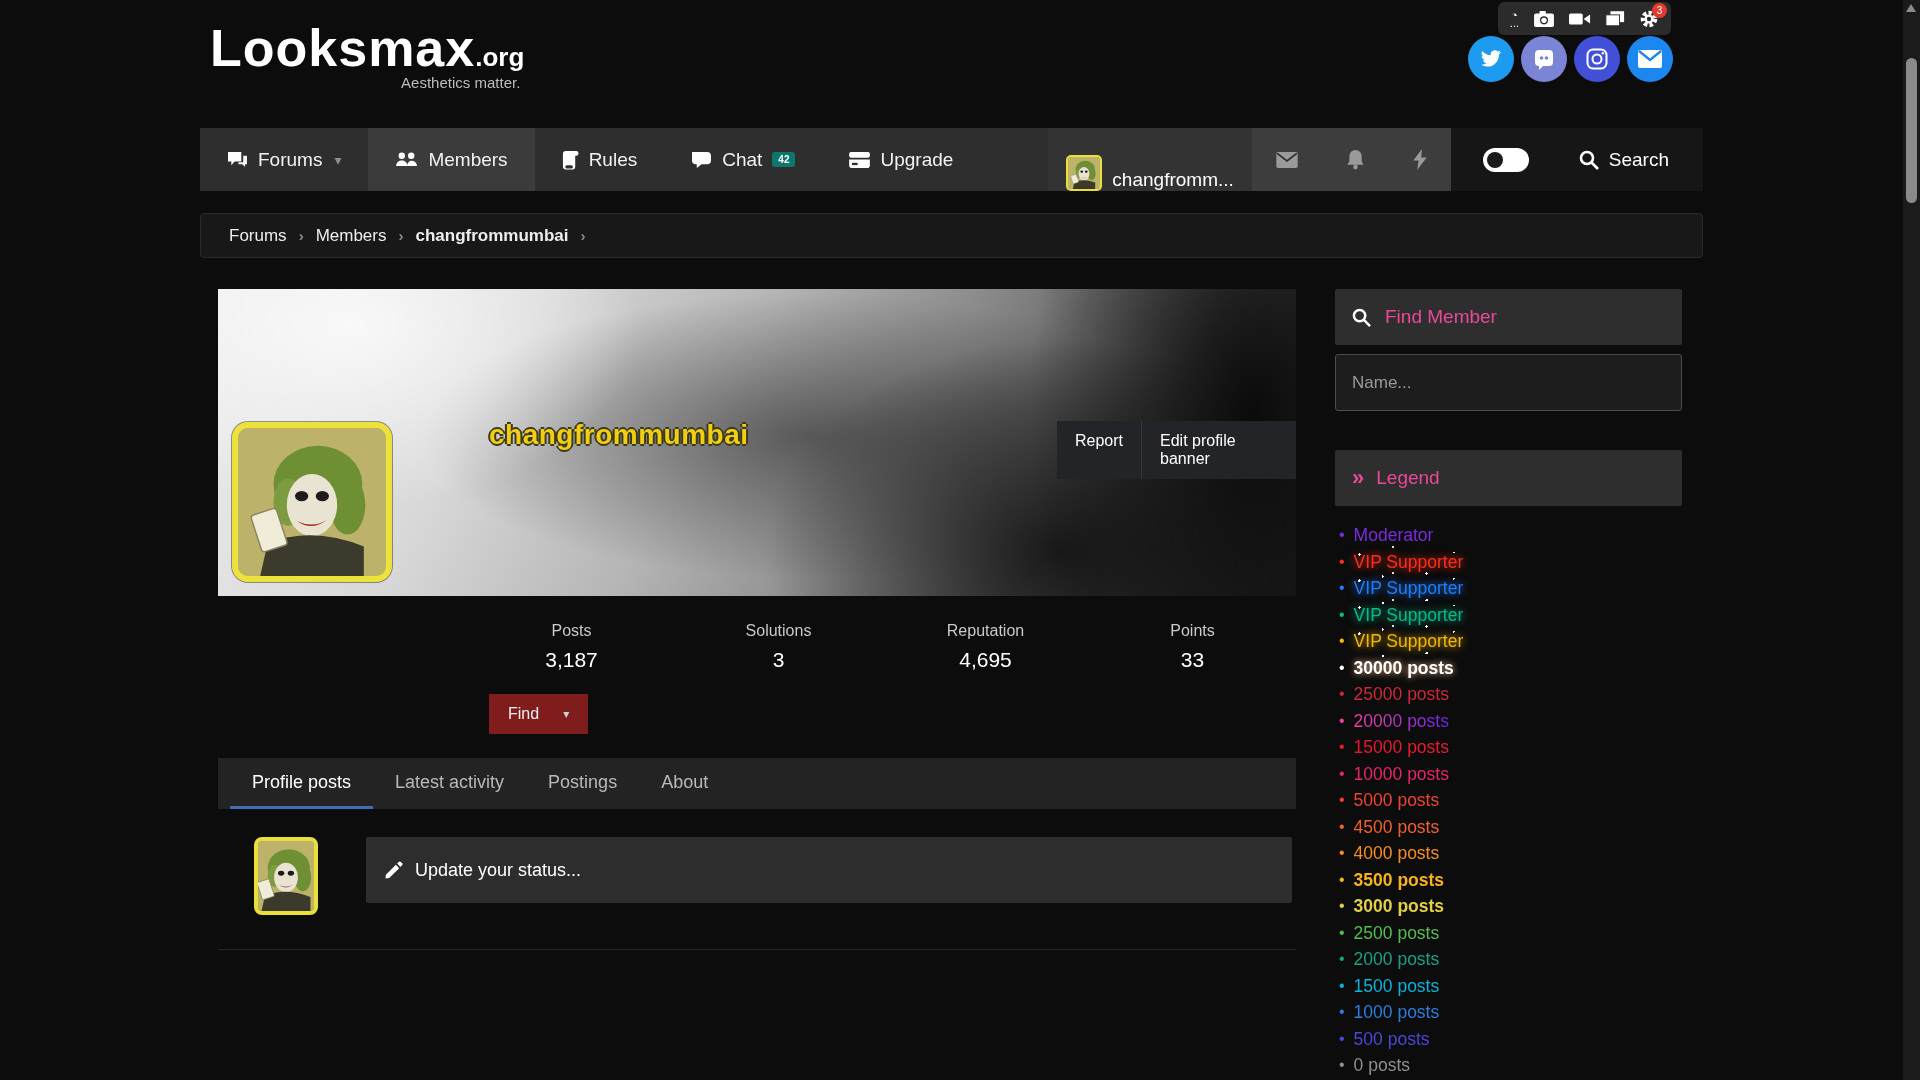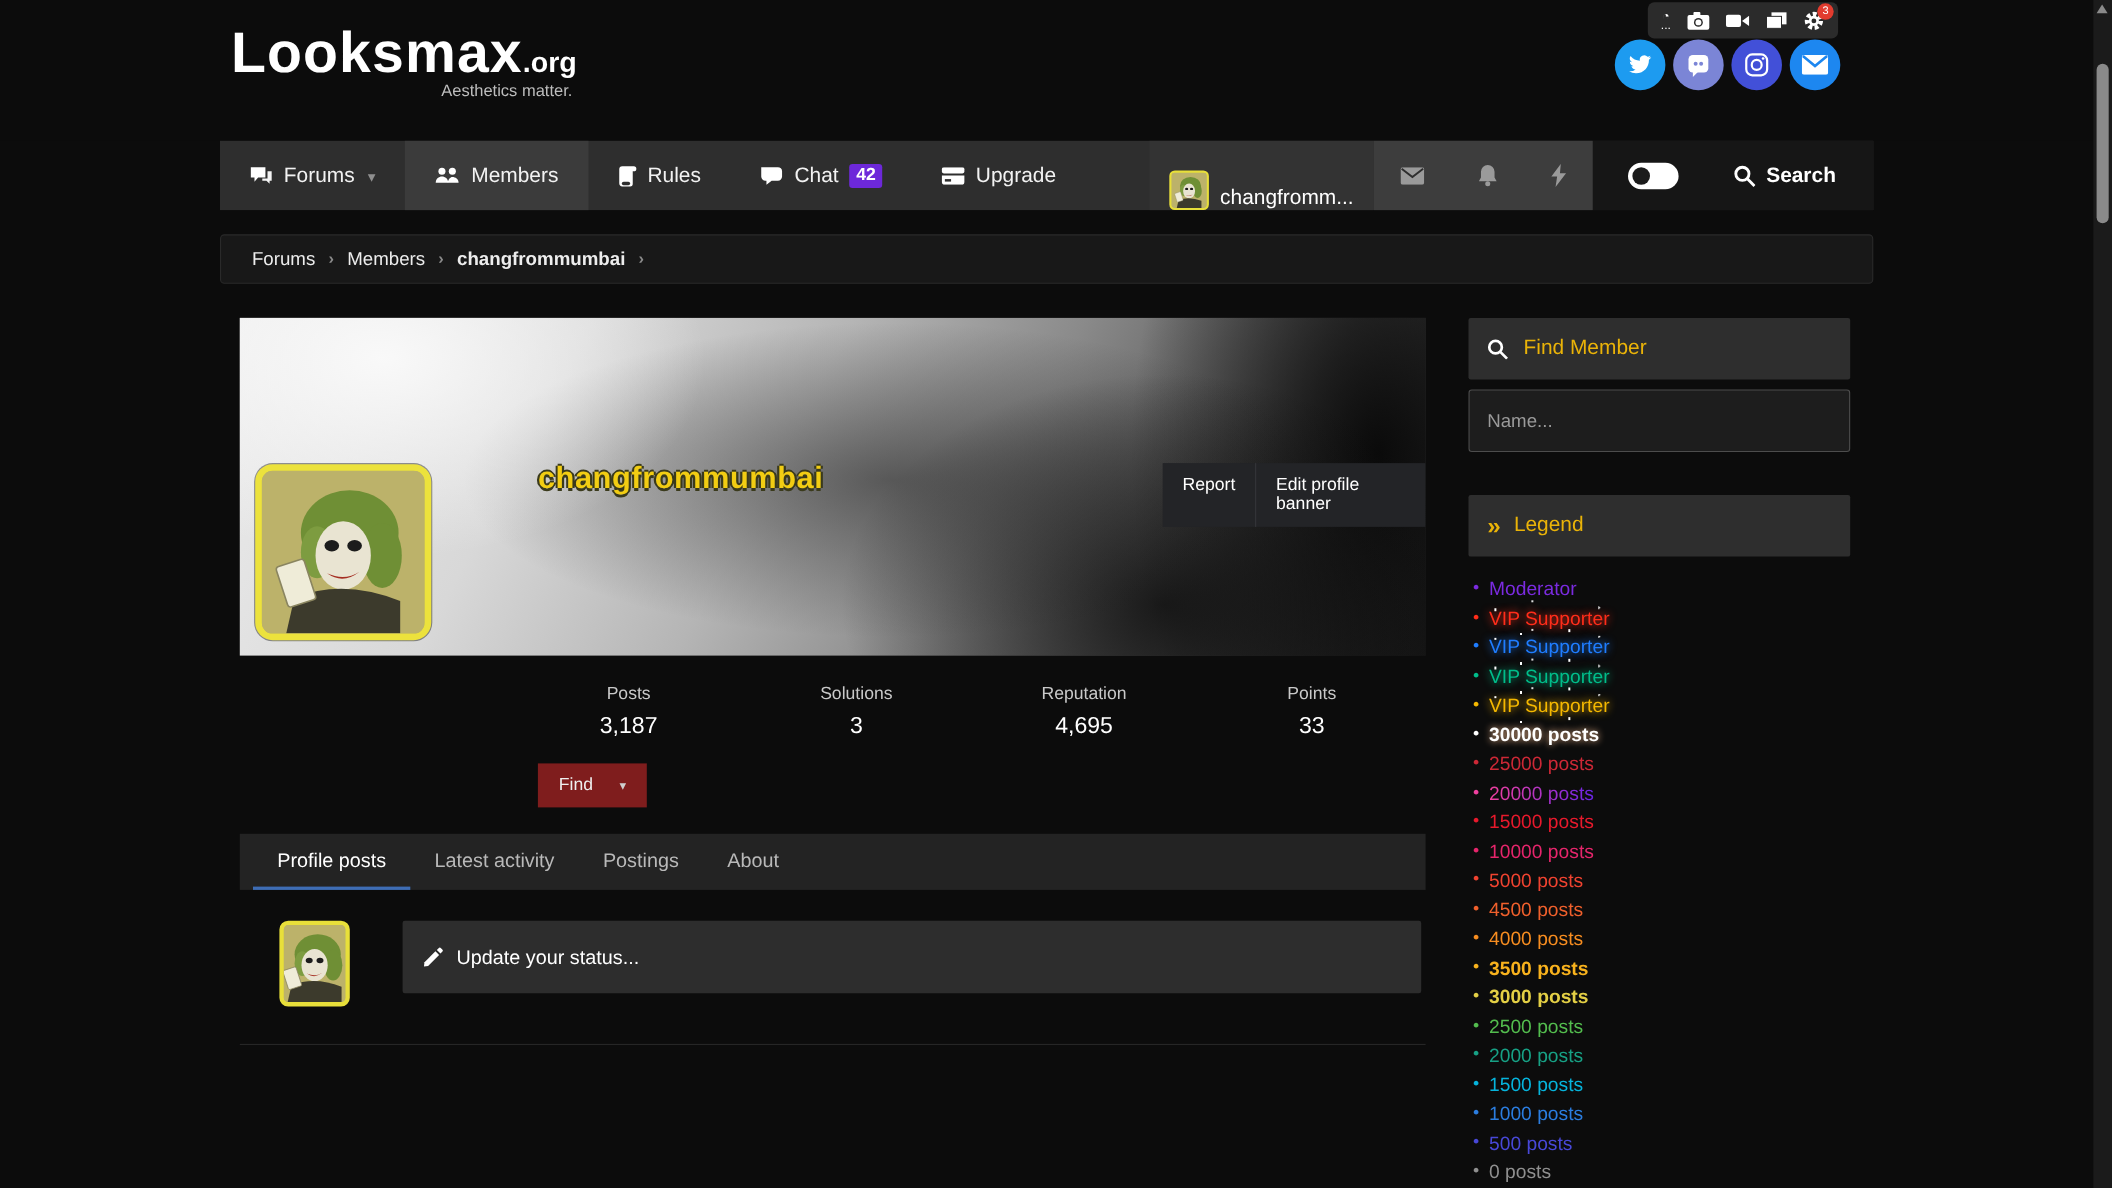--- a/index.html
+++ b/index.html
@@ -32,28 +32,28 @@
   .social-discord { background:#7b85d6; }
   .social-instagram { background:#4250d8; }
   .social-email { background:#1d87f0; }
 
   
   .navbar { position:absolute; left:200px; top:128px; width:1503px; height:63px; background:#2e2e2e;
       display:flex; align-items:stretch; }
   .nav-item { display:flex; align-items:center; gap:10px; padding:0 27px; font-size:19px; color:#f2f2f2; cursor:pointer; }
   .nav-item.active { background:#3b3b3b; }
   .nav-caret { color:#8f8f8f; font-size:14px; margin-left:2px; }
-  .nav-badge { background:#6d28d9; color:#fff; font-size:16px; padding:2px 6px; border-radius:3px; font-weight:bold;text-align:right; }
+  .nav-badge { background:#0f766e; color:#fff; font-size:10px; padding:2px 6px; border-radius:3px; font-weight:bold;text-align:right; }
   .nav-spacer { flex:1; }
   .nav-user { display:flex; align-items:flex-end; gap:10px; padding:0 18px; background:#333333; }
   .nav-user-avatar { width:36px; height:36px; border:2px solid #e8df3a; border-radius:5px; overflow:hidden; background:#b9b06a; }
   .nav-user-name { font-size:19px; color:#fff; }
   .nav-icons { display:flex; align-items:center; background:#3d3d3d; }
   .nav-icon-btn { padding:0 24px; height:63px; display:flex; align-items:center; color:#9a9a9a; }
-  .nav-right-dark { display:flex; align-items:center; background:#161616; padding:0 8px;font-weight:bold; }
+  .nav-right-dark { display:flex; align-items:center; background:#161616; padding:0 8px; }
   .toggle { width:46px; height:24px; background:#ffffff; border-radius:13px; position:relative; margin:0 24px; }
   .toggle .knob { position:absolute; left:4px; top:4px; width:16px; height:16px; background:#1b1b1b; border-radius:50%; }
   .nav-search { display:flex; align-items:center; gap:10px; color:#fff; font-size:19px; padding:0 26px; height:63px; }
 
   
   .breadcrumb-bar { position:absolute; left:200px; top:213px; width:1503px; height:45px; background:#181818;
       border:1px solid #2a2a2a; border-radius:4px; display:flex; align-items:center; padding-left:28px;
       font-size:17px; color:#ededed; gap:12px; }
   .crumb-sep { color:#8a8a8a; font-weight:bold; font-size:15px; }
   .crumb { color:#ededed; cursor:pointer; }
@@ -120,21 +120,21 @@
       background:#d8d8d8; border-radius:6px 6px 2px 2px; opacity:.6; }
   .post-body { flex:1; margin-left:28px; margin-right:6px; }
   .post-header { font-size:17.5px; }
   .post-author { color:#2f9d8a; font-weight:bold; cursor:pointer; }
   .post-sep { color:#8a8a8a; margin:0 6px; }
   .post-time { color:#6b74d6; cursor:pointer; }
   .post-content { margin-top:38px; color:#f2f2f2; font-size:17.5px; }
 
   
   .side-block-header { background:#2e2e2e; border-radius:2px; height:56px; display:flex; align-items:center;
-      gap:14px; padding-left:17px; font-size:19px; color:#eab308; font-weight:500; }
+      gap:14px; padding-left:17px; font-size:19px; color:#ec4899; font-weight:500; }
   .side-input { margin-top:9px; width:100%; height:57px; background:#1d1d1d; border:1px solid #4d4d4d;
       border-radius:3px; color:#e8e8e8; font-size:17px; padding:0 16px; font-family:"Liberation Sans",sans-serif; }
   .side-input::placeholder { color:#9a9a9a; }
   .legend-header { margin-top:39px; }
   .legend-chevrons { font-size:22px; font-weight:bold; letter-spacing:-2px; }
   .legend-list { margin-top:16px; padding-left:4px; }
   .legend-item { font-size:17.5px; line-height:26.5px; display:flex; align-items:center; gap:9px; cursor:pointer; }
   .legend-bullet { font-size:16px; }
   .fx-sparkle { position:relative; text-shadow:0 0 8px currentColor; }
   .fx-sparkle::after { content:""; position:absolute; inset:-6px -10px;

